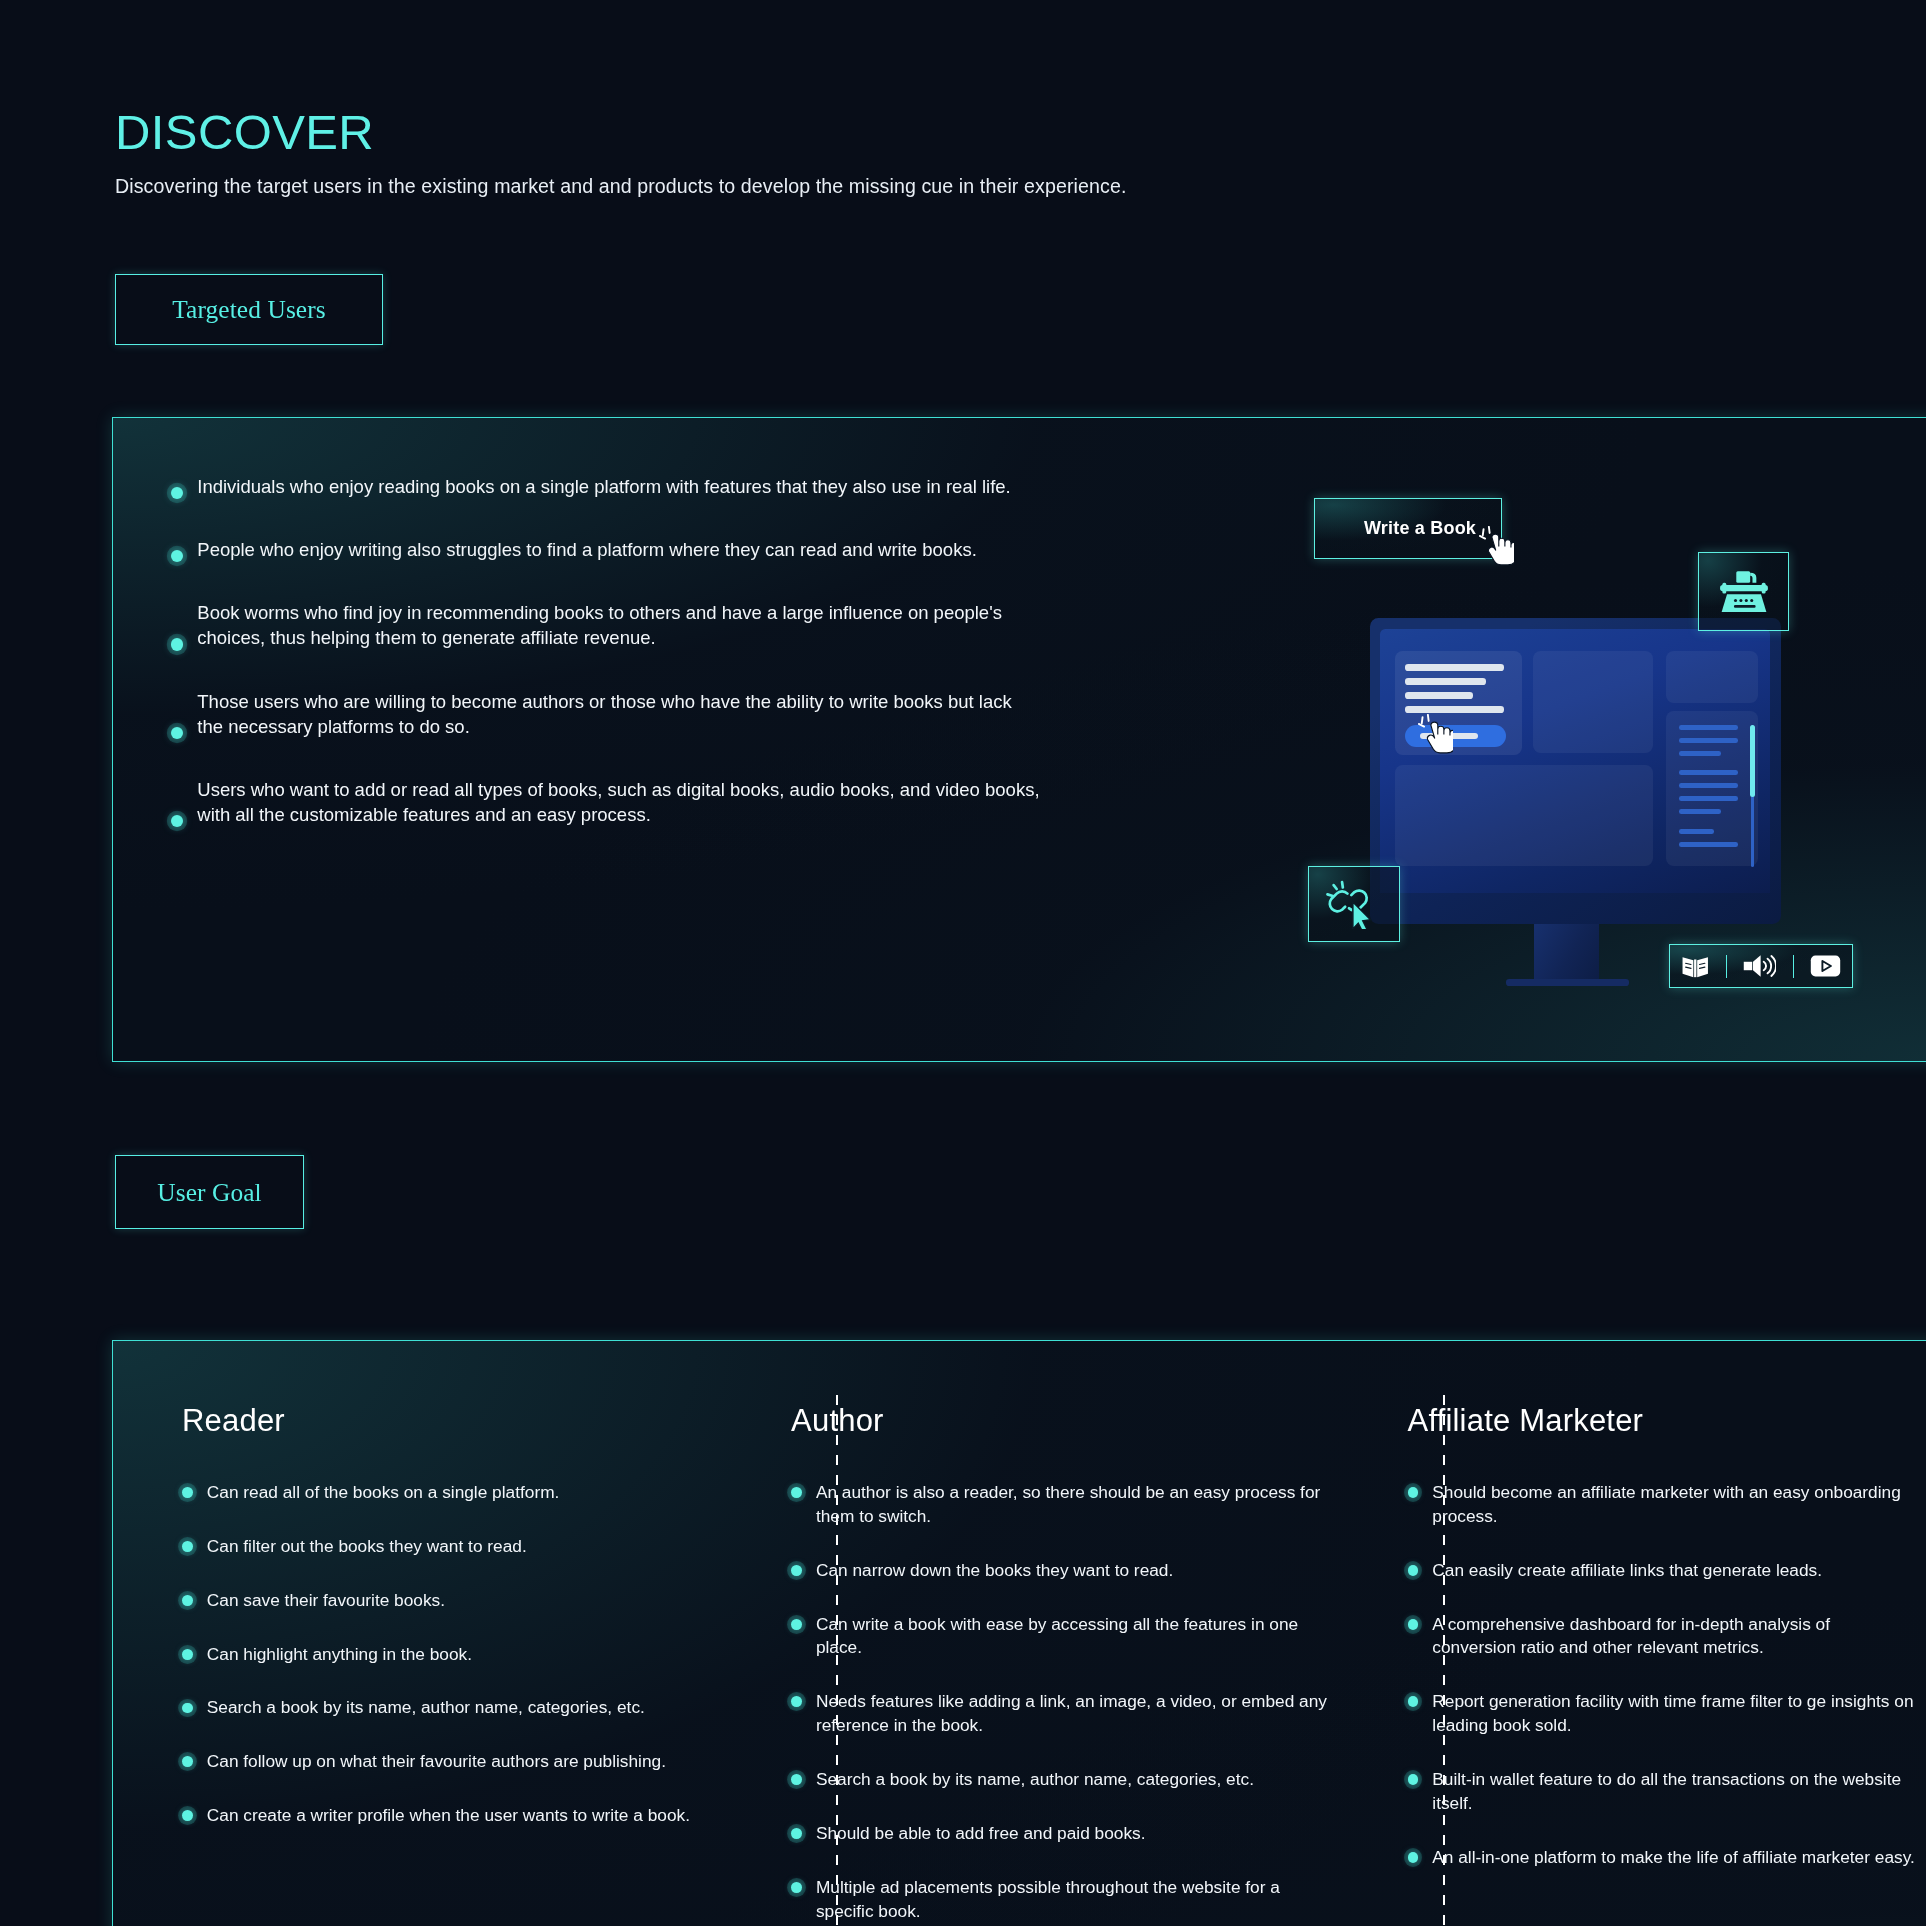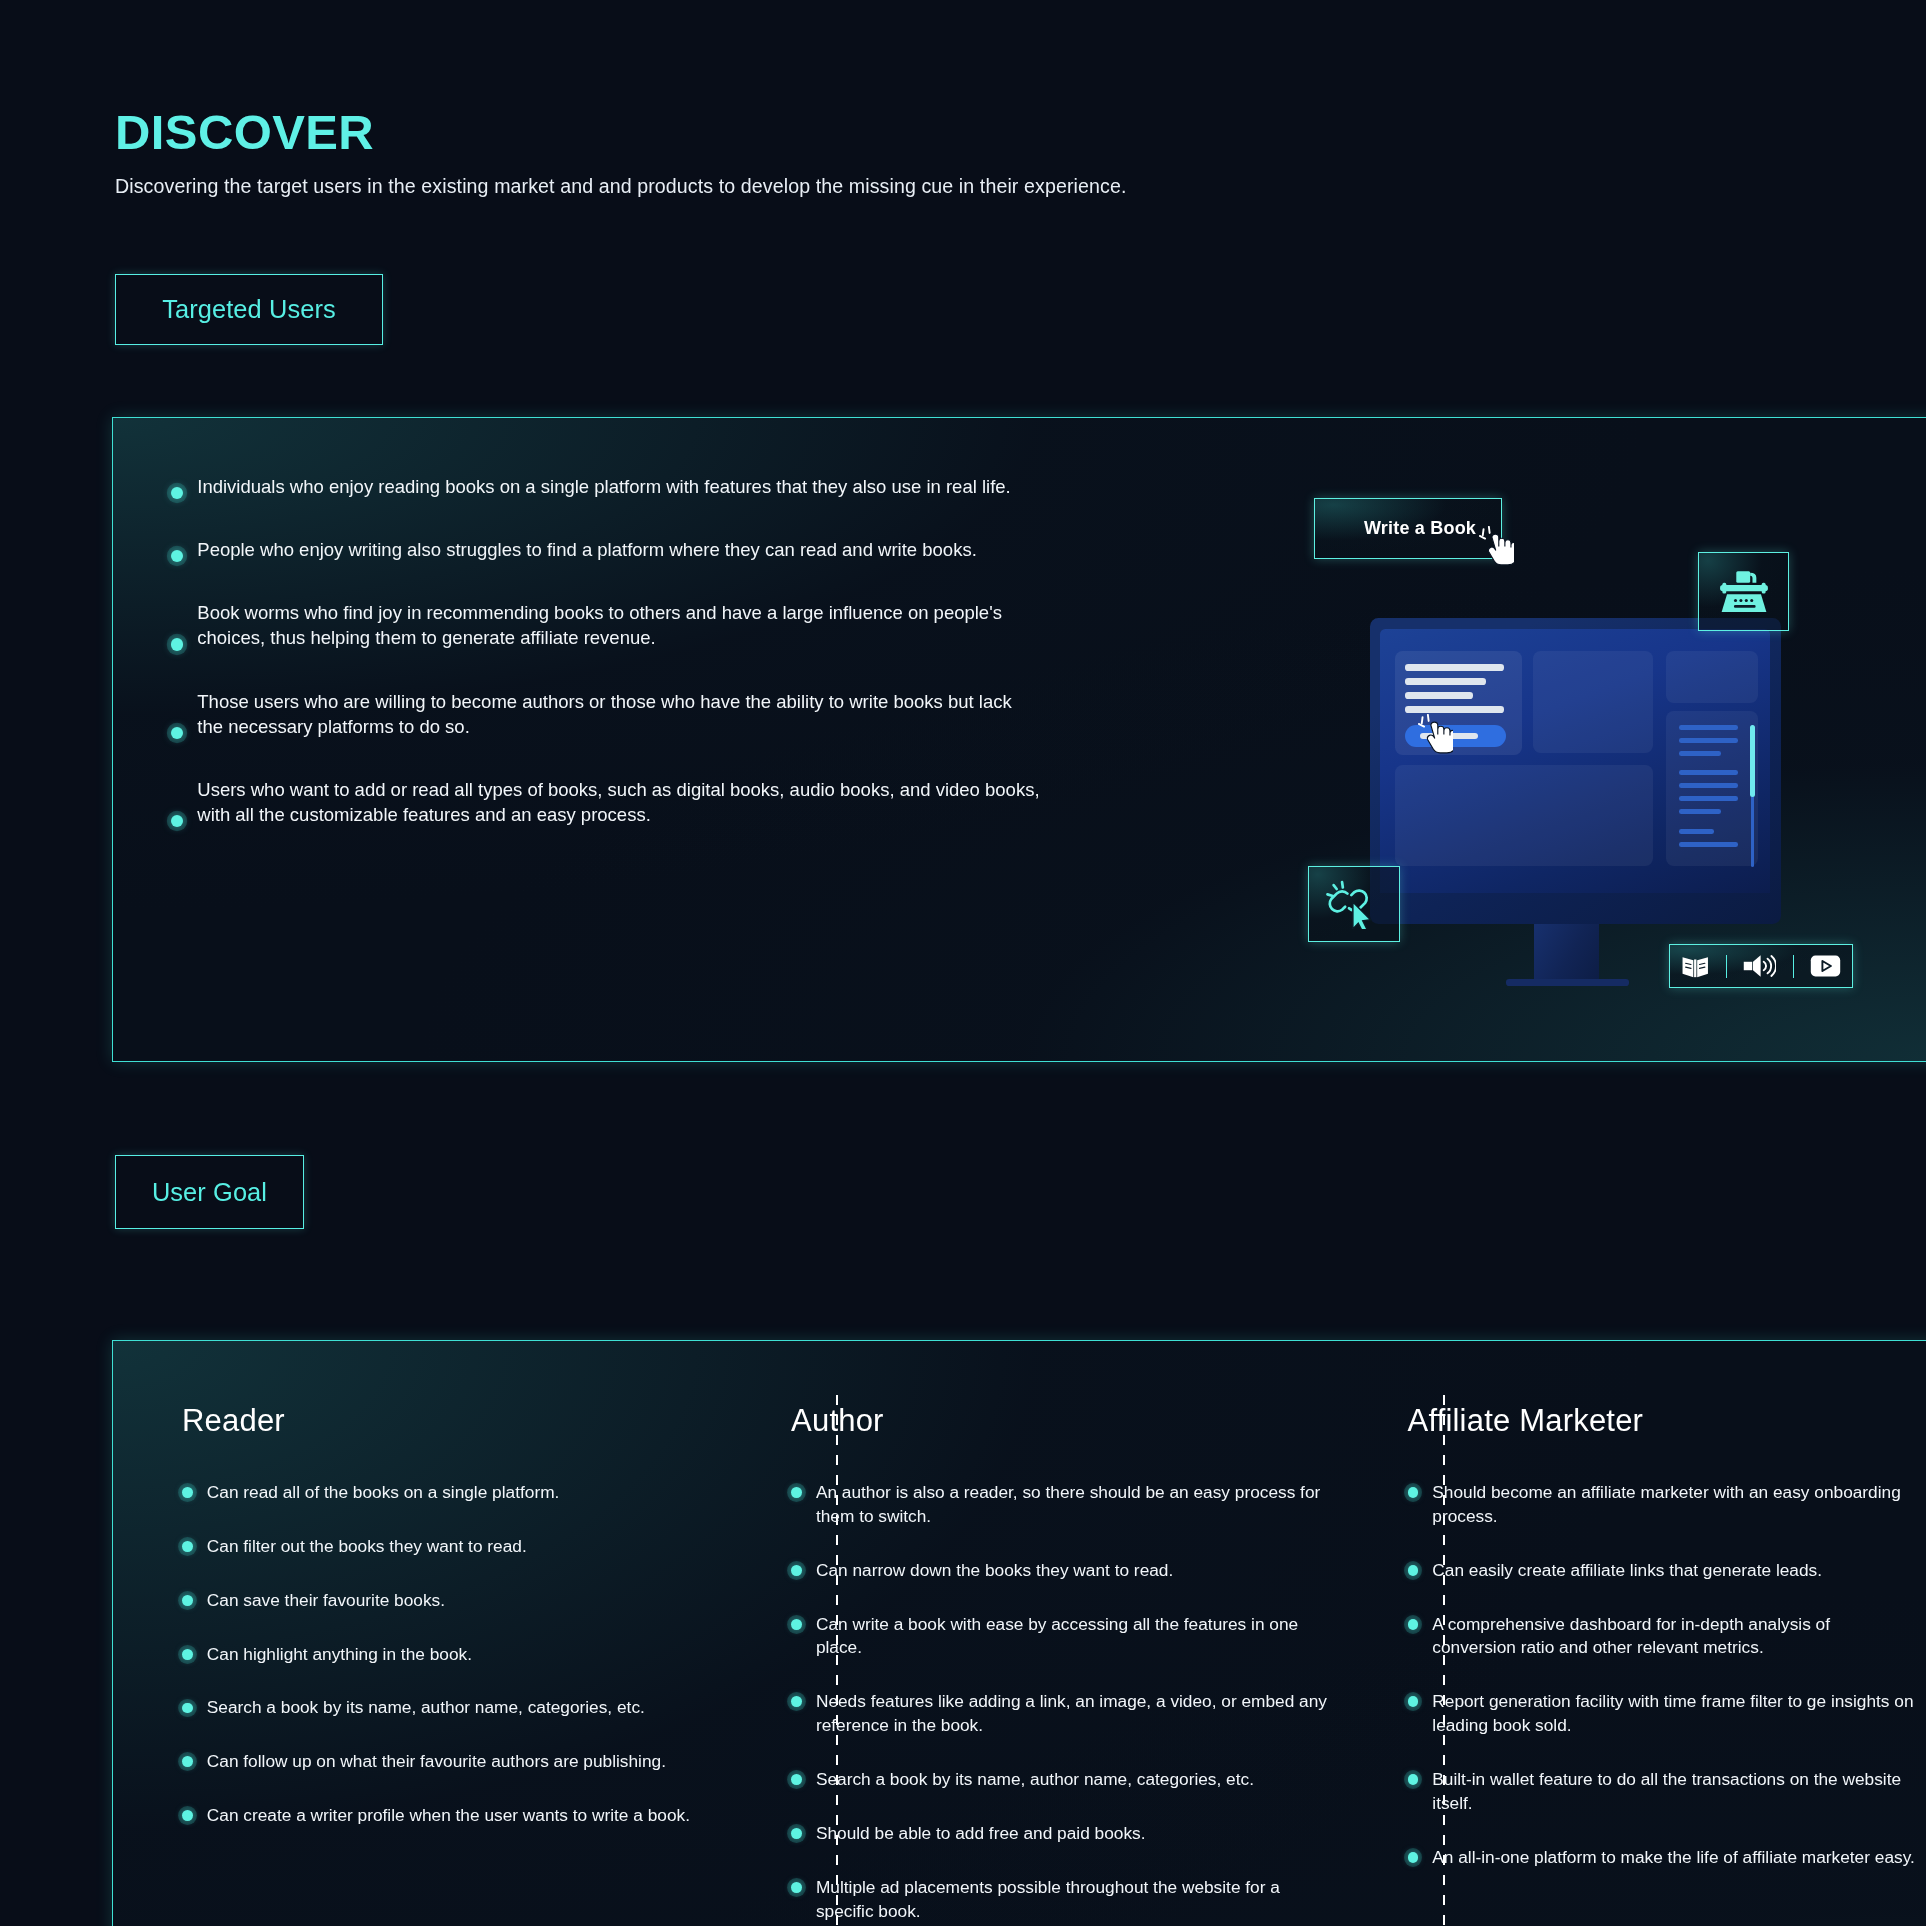--- a/index.html
+++ b/index.html
@@ -17,21 +17,21 @@
     width: 2088px;
     height: 2584px;
     background: #080d18;
   }
 
   
   .header { position: absolute; left: 115px; top: 108px; }
 
   .page-title {
     font-size: 49px;
-    font-weight: 700;
+    font-weight: 400;
     letter-spacing: 0.4px;
     color: #5ff0e6;
     line-height: 1.0;
   }
 
   .page-subtitle {
     margin-top: 17.7px;
     font-size: 19.6px;
     font-weight: 400;
     color: #e8eef5;
@@ -46,20 +46,21 @@
     display: flex;
     align-items: center;
     justify-content: center;
     box-shadow: 0 0 8.5px rgba(87,239,228,0.22);
   }
   .chip-label {
     font-size: 25.4px;
     font-weight: 400;
     color: #57efe4;
     letter-spacing: 0.1px;
+    font-family: Liberation Serif, serif;
   }
 
   #chip-targeted { left: 115px; top: 274px; width: 268px; height: 71px; }
   #chip-goal     { left: 115px; top: 1155px; width: 189px; height: 74px; }
 
   
   .glow-card {
     position: absolute;
     border: 1.5px solid #3fe0d4;
     background:

